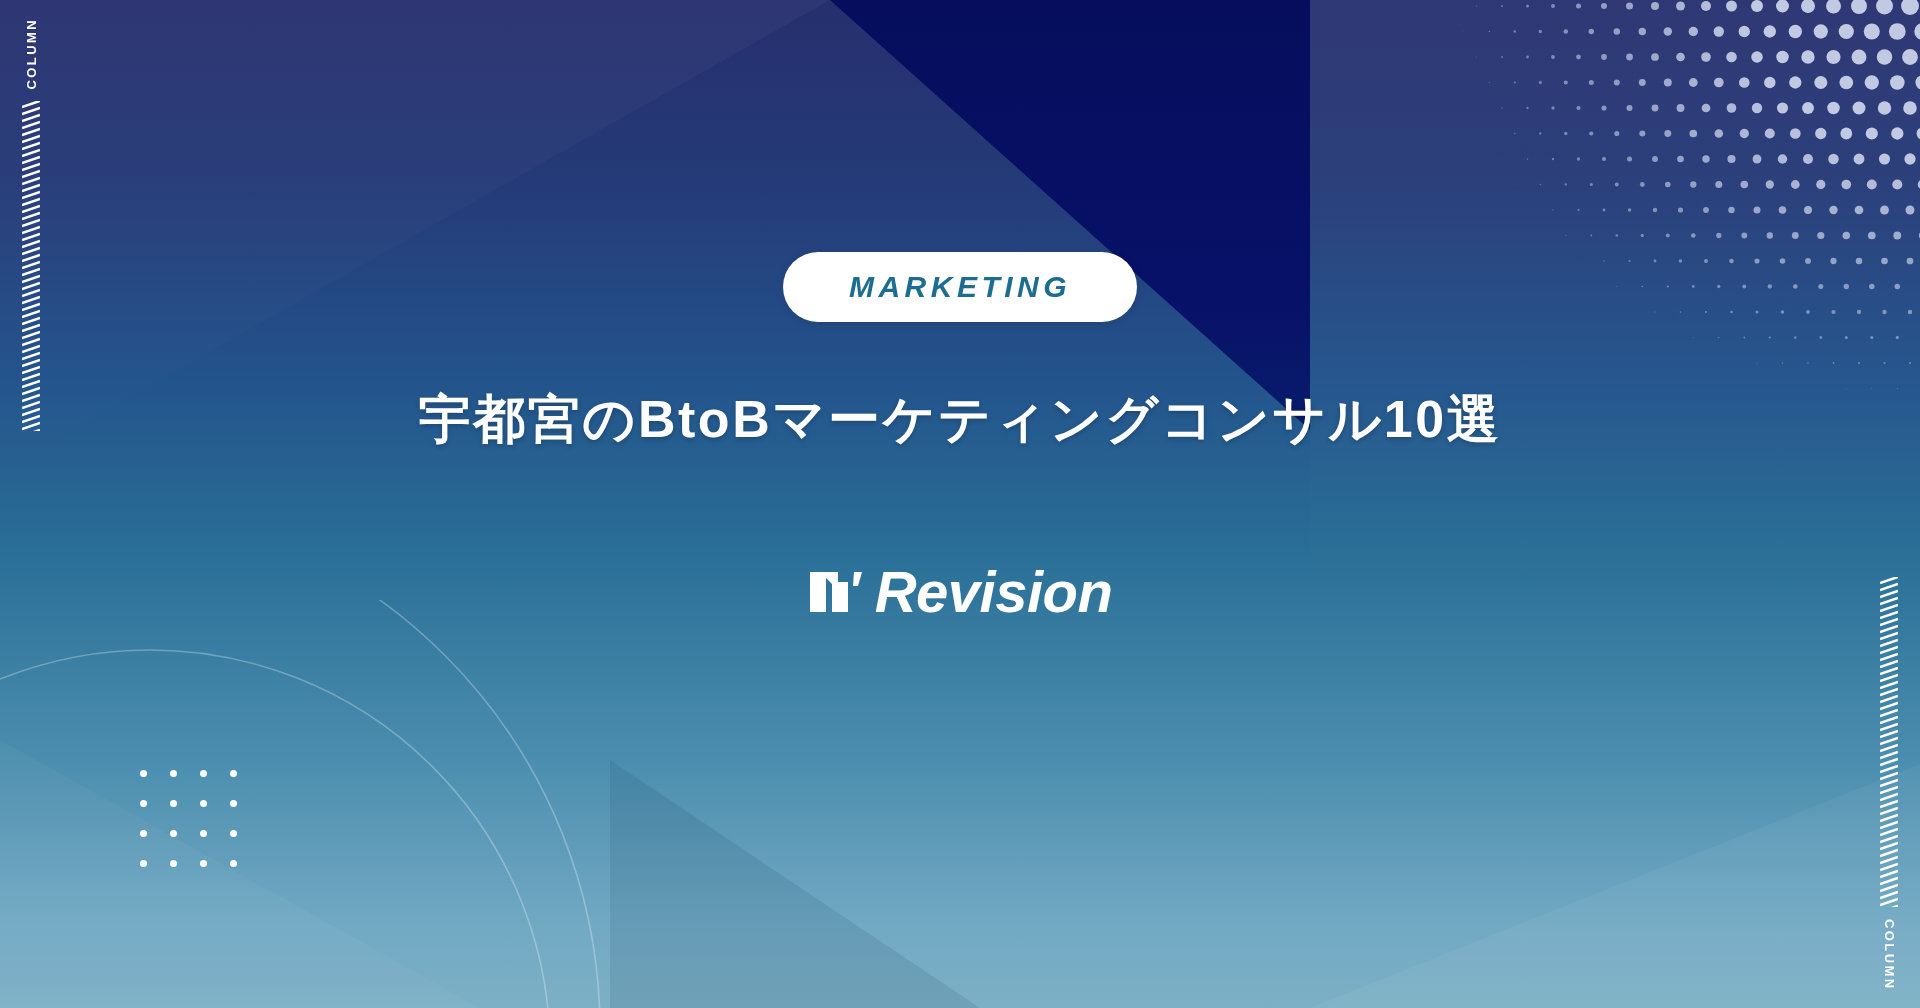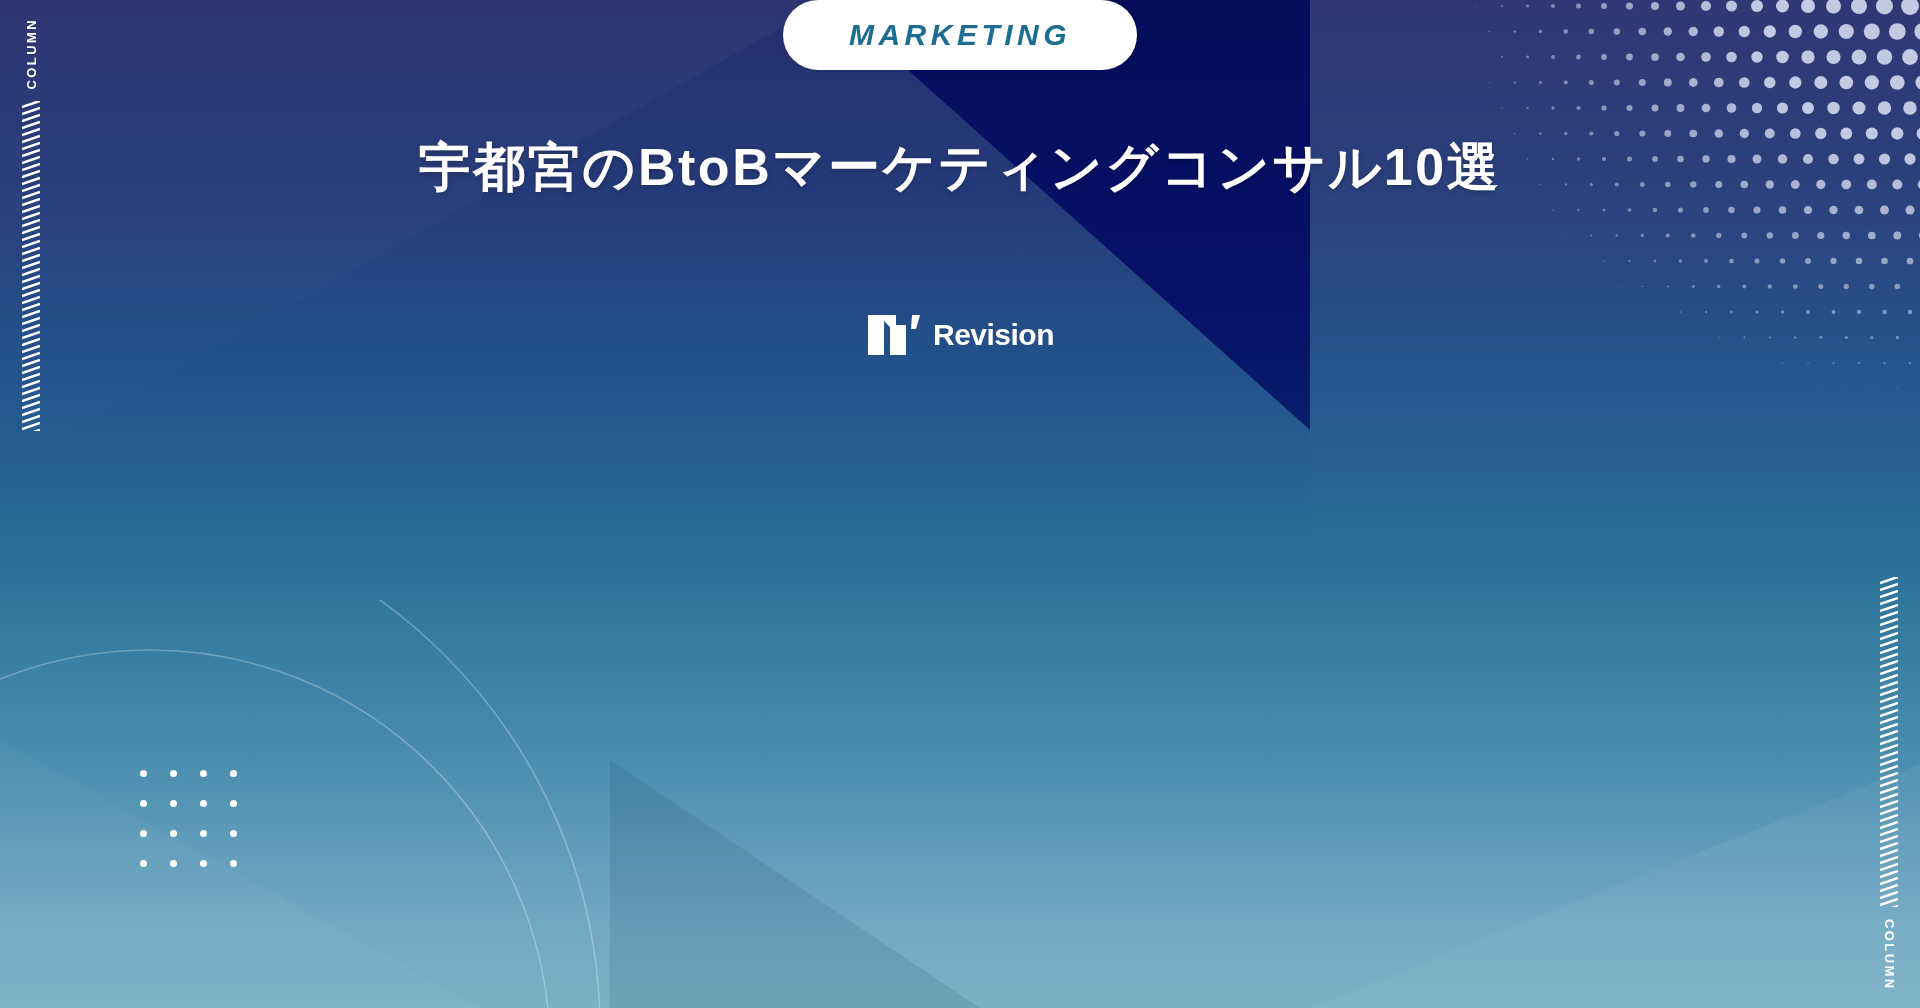--- a/index.html
+++ b/index.html
@@ -90,20 +90,21 @@
   .rail-hatch { width:18px; display:block; }
   .rail-left  .rail-hatch { margin-top:12px; height:330px; }
   .rail-right .rail-hatch { margin-bottom:12px; height:330px; }
 
   
   .content {
     position:absolute; left:0; right:0; top:0; bottom:0;
     display:flex; flex-direction:column; align-items:center;
   }
   .badge {
+    margin-top:252px;
     background:#ffffff;
     border-radius:999px;
     padding:20px 66px;
     box-shadow:0 2px 10px rgba(0,0,0,0.10);
   }
   .badge-text {
     display:block;
     color:#1d6d92;
     font-size:30px;
     font-weight:700;
@@ -122,21 +123,21 @@
     text-shadow:0 2px 5px rgba(0,0,0,0.22);
   }
   .headline .ln { display:block; white-space:nowrap; }
 
   .logo {
     margin-top:104px;
     display:flex; align-items:center; gap:3px;
   }
   .logo-mark { display:block; }
   .logo-word {
-    color:#ffffff; font-size:30px; font-weight:700; letter-spacing:-0.5px; line-height:1;
+    color:#ffffff; font-size:58px; font-weight:700; letter-spacing:-0.5px; line-height:1;font-style:italic;
   }
 </style>
 </head>
 <body>
 
 <div id="stage">
 
   <div class="layer">
     <div class="sheen-tl"></div>
     <div class="navy-tri"></div>

